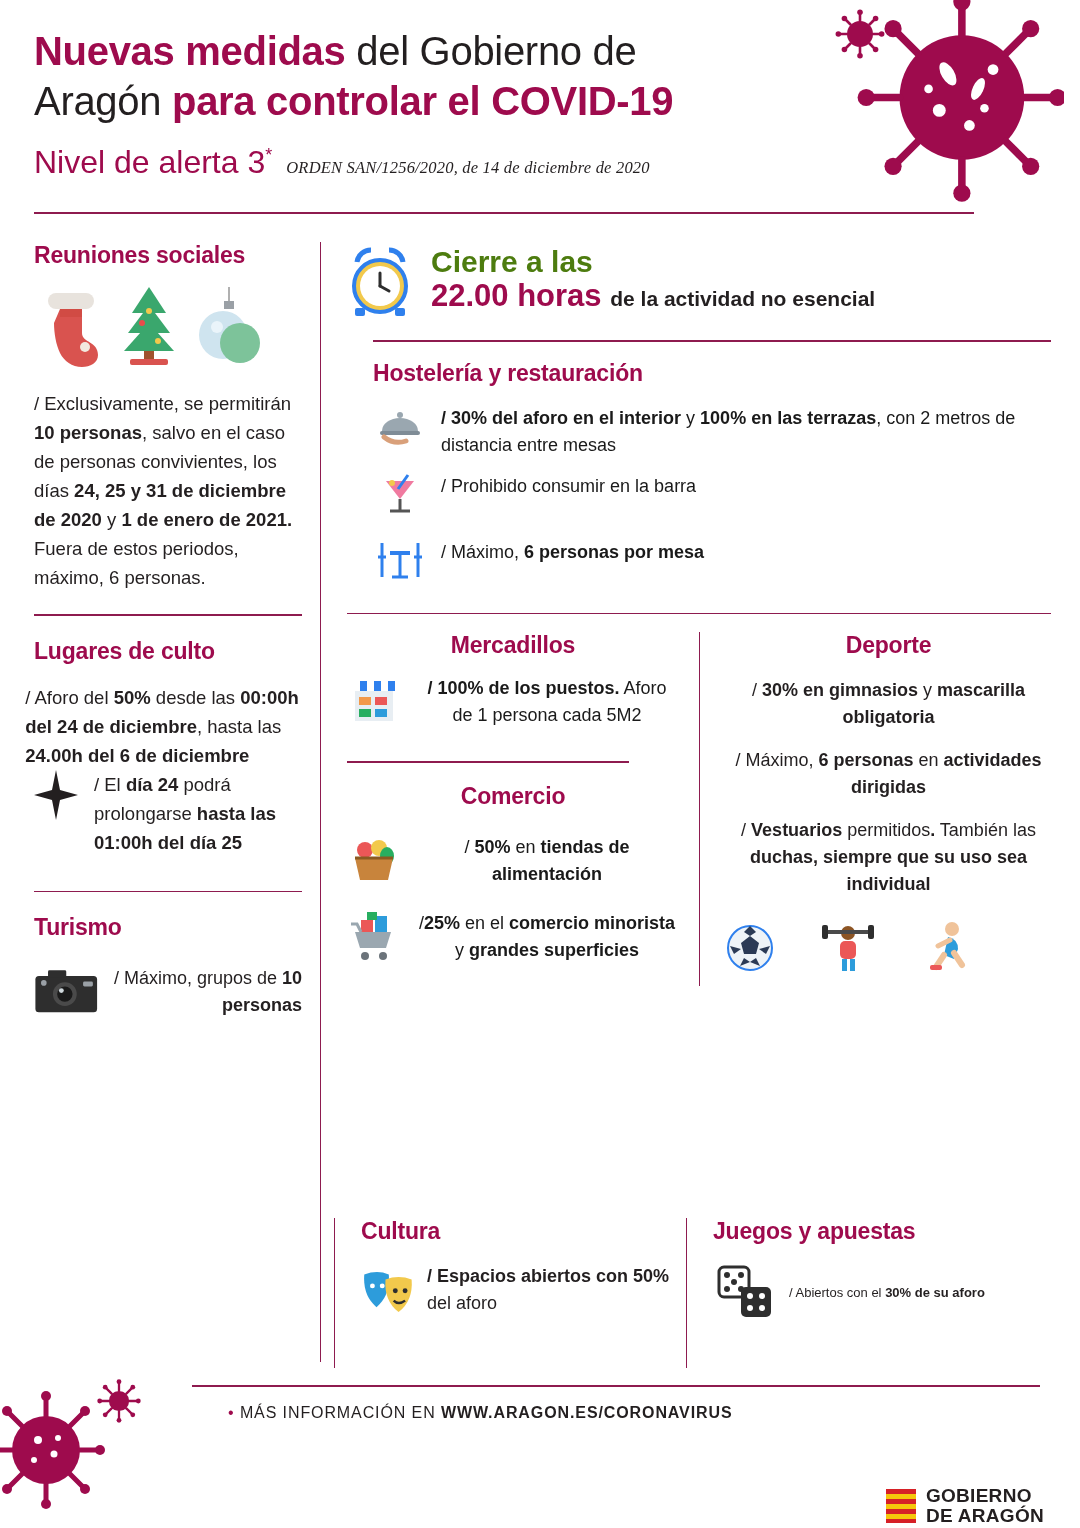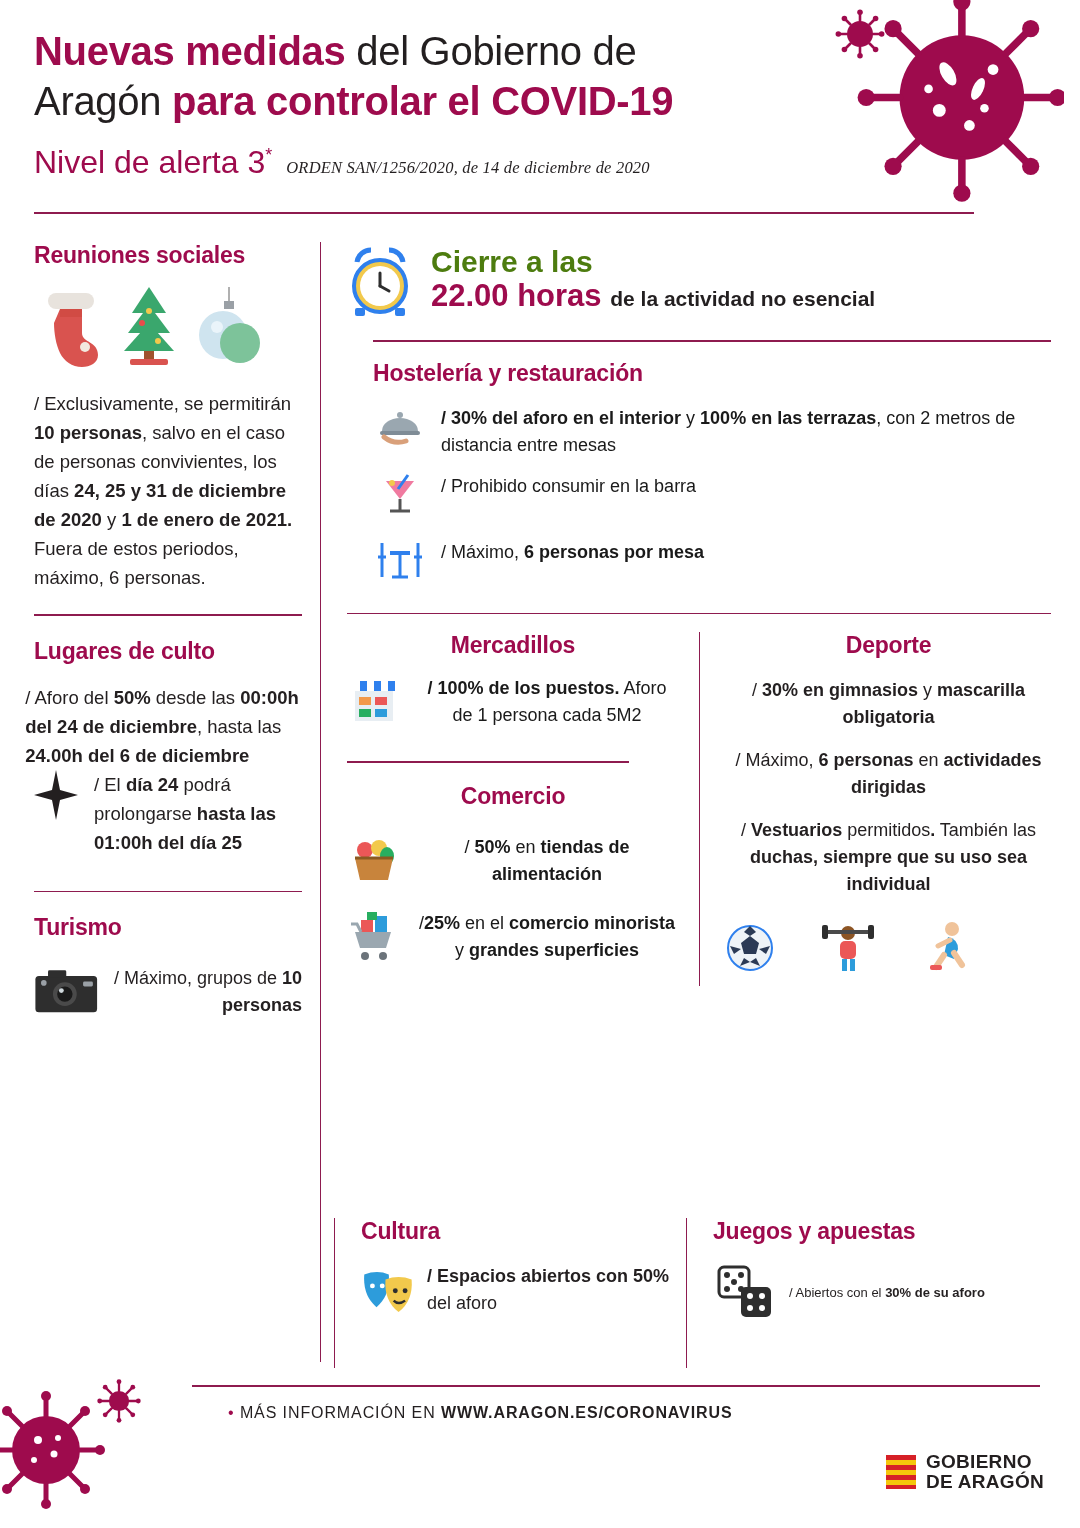--- a/index.html
+++ b/index.html
@@ -206,21 +206,21 @@
     font-size: 16px;
     letter-spacing: 0.9px;
     color: #231f20;
   }
   .footer-note .url { font-weight: bold; }
   .footer-note .dot { color: #9e0b4d; }
 
   .logo {
     position: absolute;
     right: 36px;
-    top: 1452px;
+    top: 1486px;
     display: flex;
     align-items: center;
     gap: 10px;
   }
   .logo-flag {
     width: 30px;
     height: 34px;
     background: repeating-linear-gradient(to bottom,
       #d62027 0px, #d62027 5px,
       #f5c60b 5px, #f5c60b 10px);

